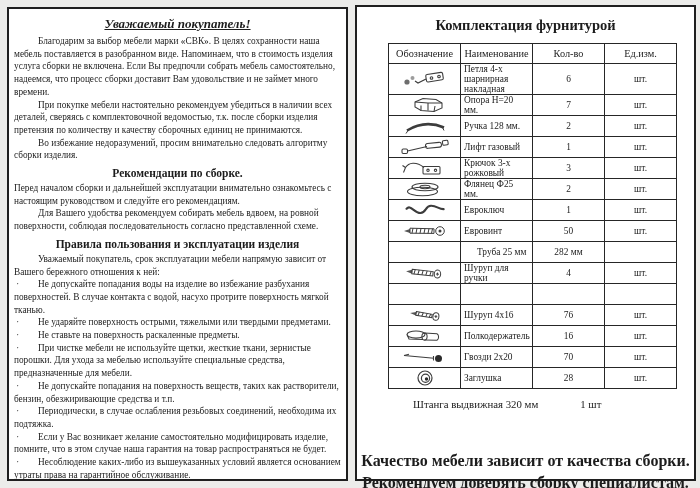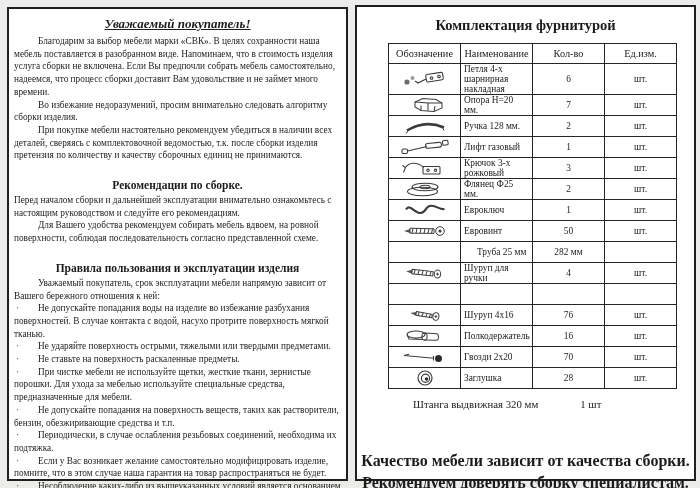--- a/index.html
+++ b/index.html
@@ -18,21 +18,21 @@
 
   
   .lp-title{
     text-align:center;font-size:13px;font-weight:bold;font-style:italic;
     text-decoration:underline;margin:3px 0 3px 0;
   }
   .para{font-size:9.3px;line-height:12.7px;text-align:left;}
   .para.ind{text-indent:24px;}
   .lp-h{
     text-align:center;font-weight:bold;font-size:11.5px;line-height:15px;
-    margin:16px 0 1px 0;
+    margin:4px 0 1px 0;
   }
   .bullet{
     position:relative;font-size:9.3px;line-height:12.7px;text-indent:24px;
   }
   .bullet .dot{
     position:absolute;left:2px;top:0;text-indent:0;font-size:10px;color:#444;
   }
 
   
   .rp-title{
@@ -63,22 +63,22 @@
 </style>
 </head>
 <body>
 
 <div class="canvas">
 
   <div class="page page-left">
     <div class="lp-title">Уважаемый покупатель!</div>
     <div>
         <div class="para ind">Благодарим за выбор мебели марки «СВК». В целях сохранности наша мебель поставляется в разобранном виде. Напоминаем, что в стоимость изделия услуга сборки не включена. Если Вы предпочли собрать мебель самостоятельно, надеемся, что процесс сборки доставит Вам удовольствие и не займет много времени.</div>
+        <div class="para ind">При покупке мебели настоятельно рекомендуем убедиться в наличии всех деталей, сверяясь с комплектовочной ведомостью, т.к. после сборки изделия претензия по количеству и качеству сборочных единиц не принимаются.</div>
         <div class="para ind">Во избежание недоразумений, просим внимательно следовать алгоритму сборки изделия.</div>
-        <div class="para ind">При покупке мебели настоятельно рекомендуем убедиться в наличии всех деталей, сверяясь с комплектовочной ведомостью, т.к. после сборки изделия претензия по количеству и качеству сборочных единиц не принимаются.</div>
       </div>
     <div class="lp-h">Рекомендации по сборке.</div>
     <div>
         <div class="para">Перед началом сборки и дальнейшей эксплуатации внимательно ознакомьтесь с настоящим руководством и следуйте его рекомендациям.</div>
         <div class="para ind">Для Вашего удобства рекомендуем собирать мебель вдвоем, на ровной поверхности, соблюдая последовательность согласно представленной схеме.</div>
       </div>
     <div class="lp-h">Правила пользования и эксплуатации изделия</div>
     <div class="para ind">Уважаемый покупатель, срок эксплуатации мебели напрямую зависит от Вашего бережного отношения к ней:</div>
     <div>
         <div class="bullet"><span class="dot">·</span><span>Не допускайте попадания воды на изделие во избежание разбухания поверхностей. В случае контакта с водой, насухо протрите поверхность мягкой тканью.</span></div>

